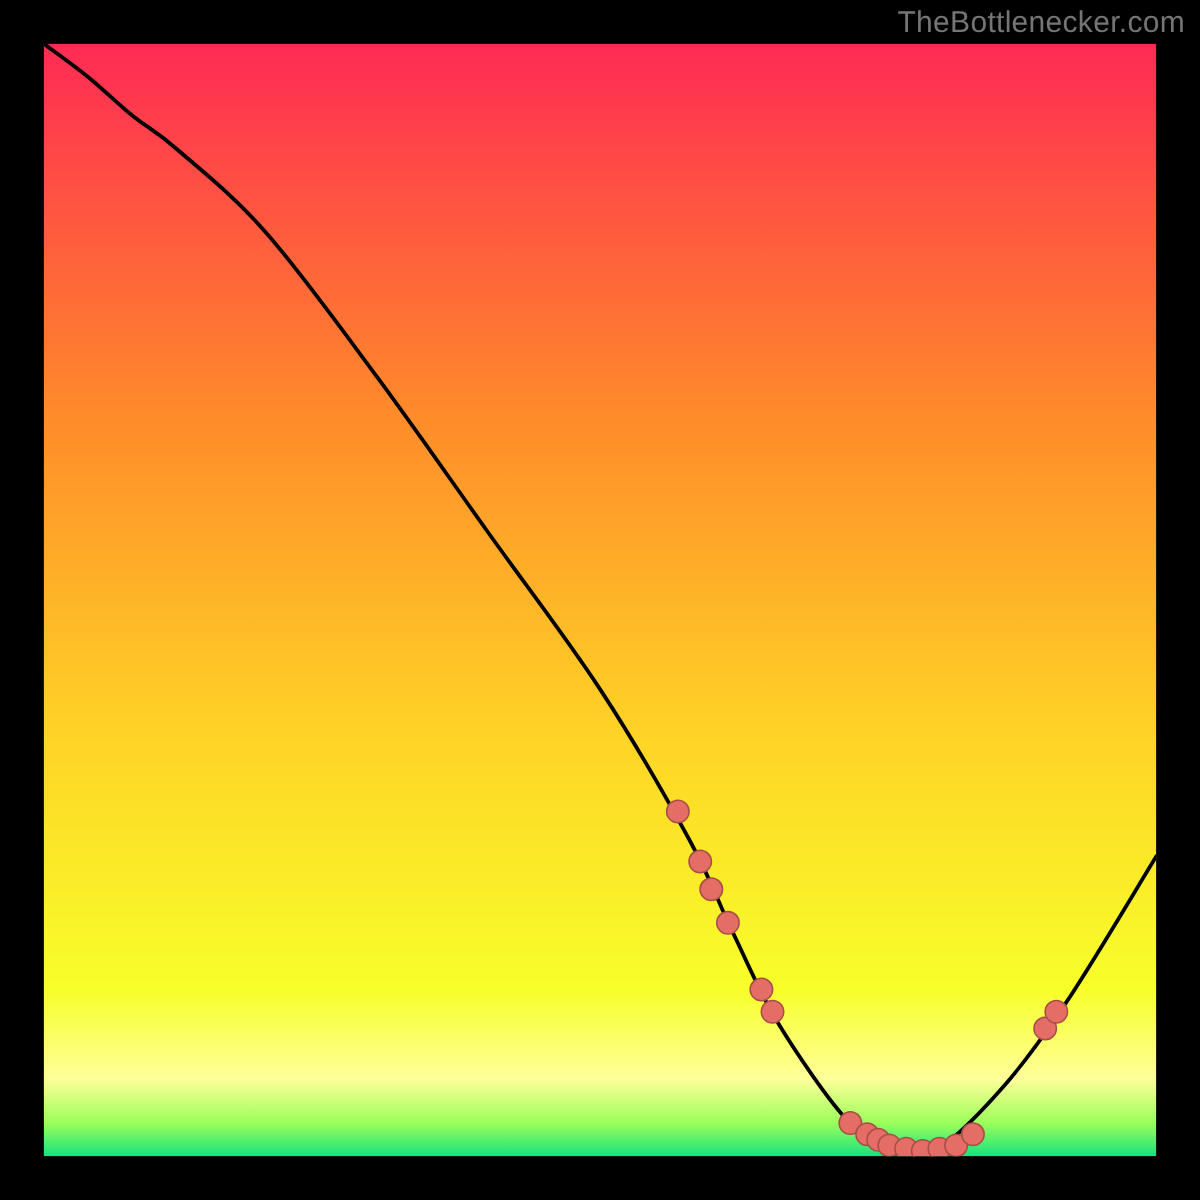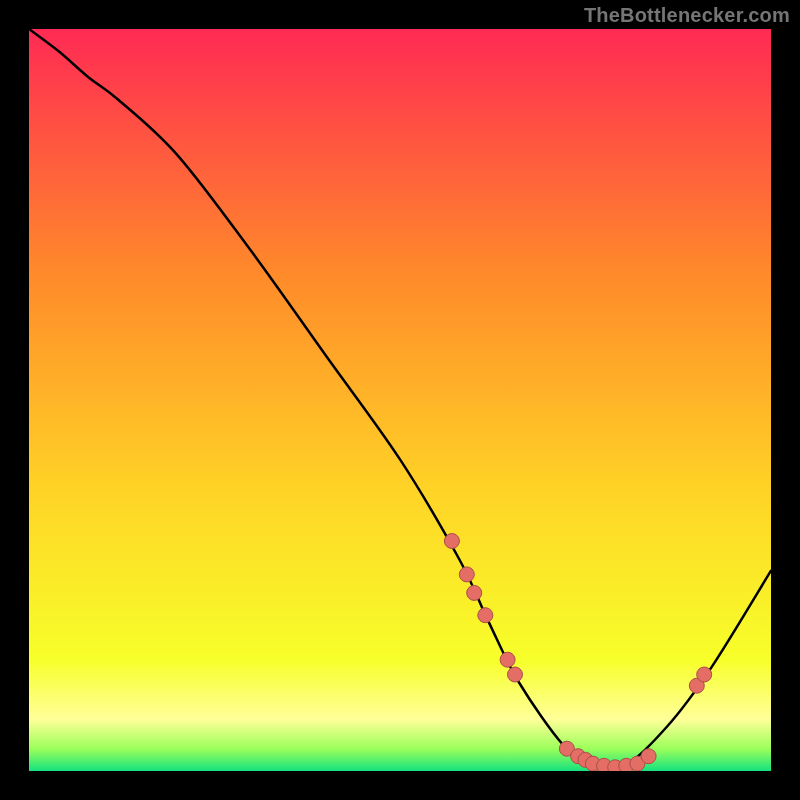--- a/index.html
+++ b/index.html
@@ -16,21 +16,21 @@
     width: 800px;
     height: 800px;
     background: #000;
   }
   .watermark {
     position: absolute;
     top: 4px;
     right: 10px;
     color: #757575;
     font-size: 20px;
-    font-weight: 700;
+    font-weight: 400;
     letter-spacing: 0.2px;
     z-index: 5;
     text-align: center;
   }
   .chart-area {
     position: absolute;
     left: 29px;
     top: 29px;
     width: 742px;
     height: 742px;

